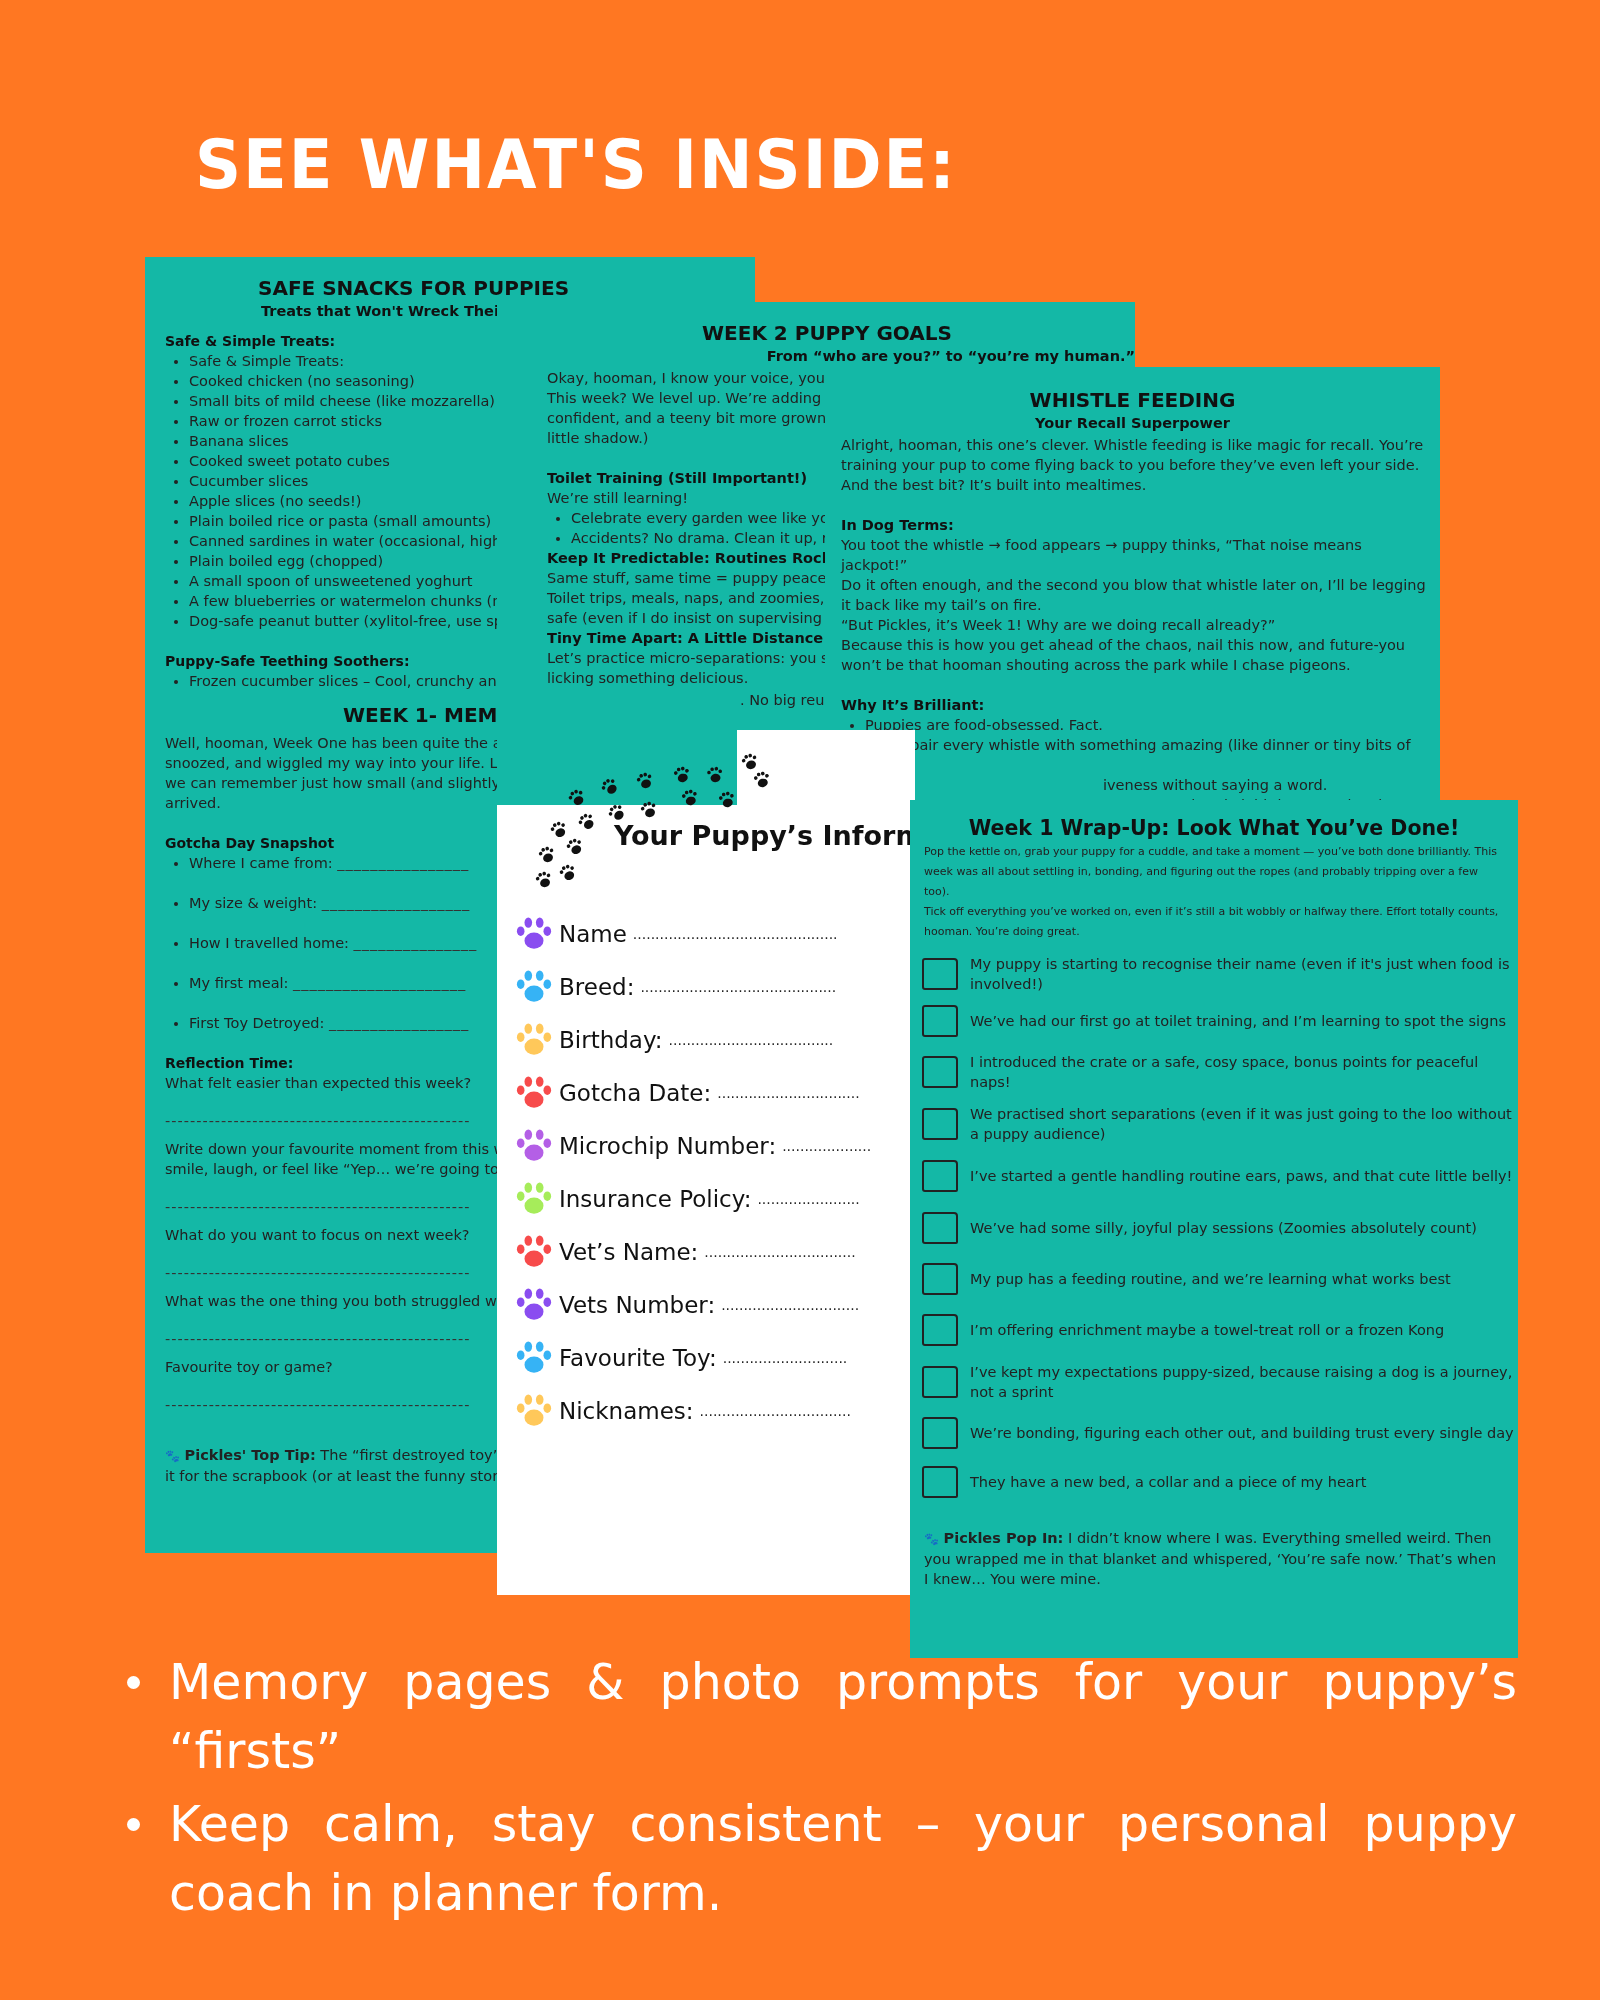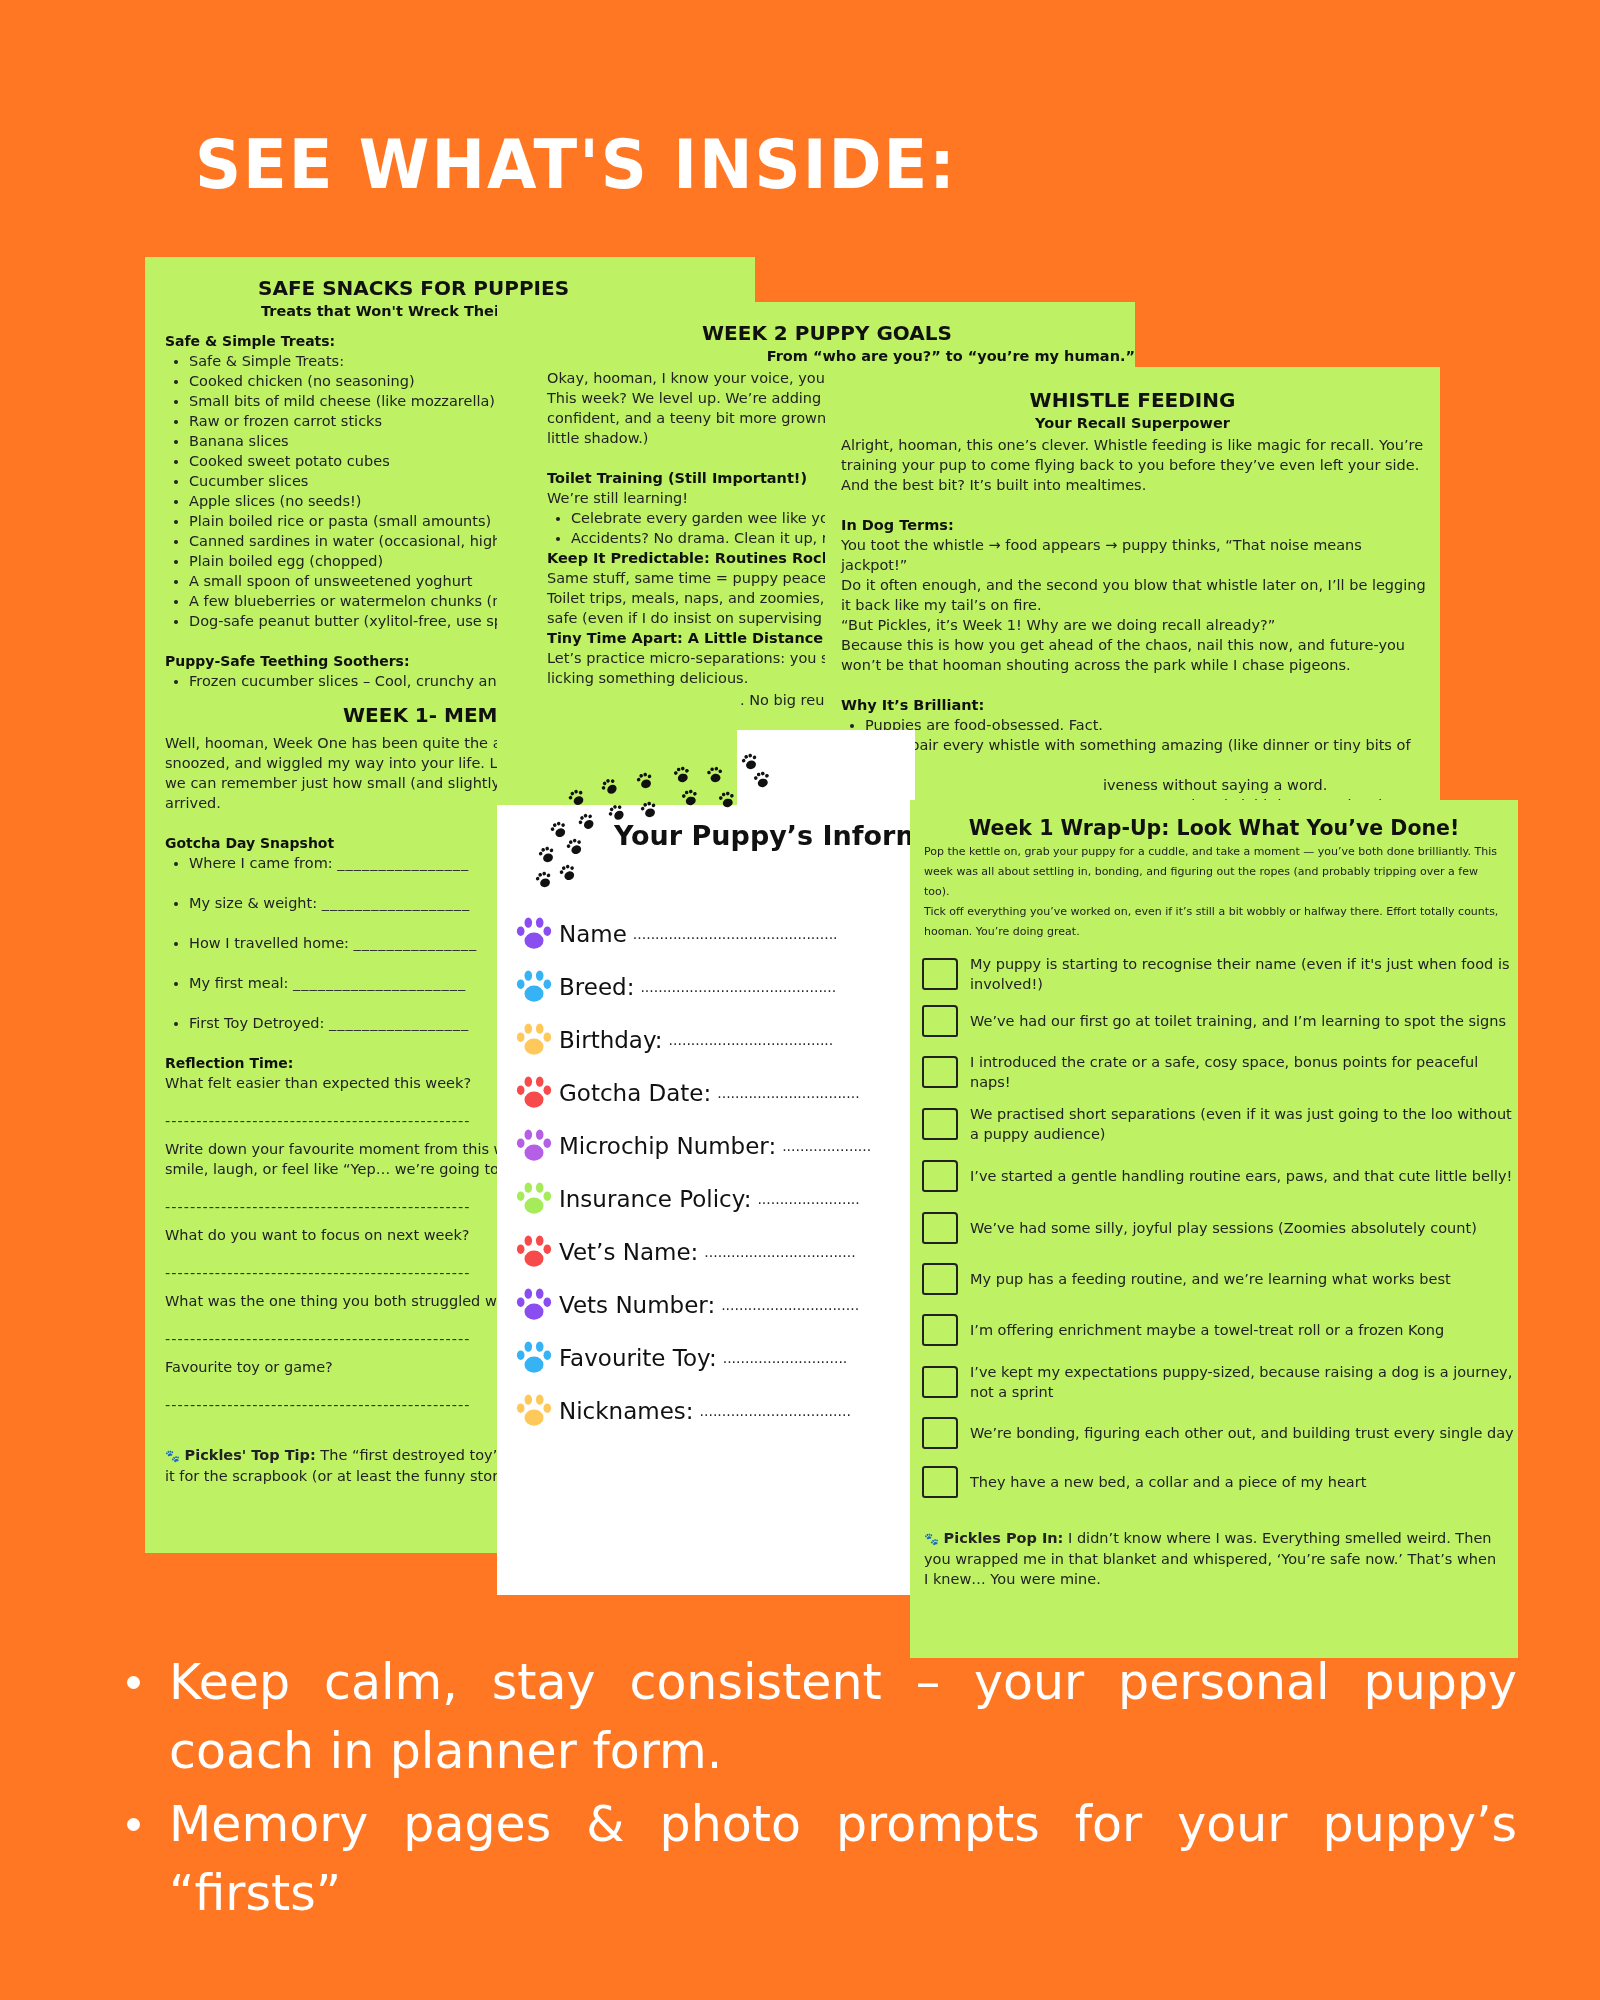--- a/index.html
+++ b/index.html
@@ -9,21 +9,21 @@
     font-family:"Liberation Sans", sans-serif;
     color:#111;
   }
   .headline {
     position:absolute; left:195px; top:128px;
     font-family:"DejaVu Sans", sans-serif; font-weight:900;
     font-size:64px; letter-spacing:2px; color:#fff; text-transform:uppercase;
     transform:scaleY(1.05);
   }
   .page {
-    position:absolute; background:#bef264; overflow:hidden;
+    position:absolute; background:#14b8a6; overflow:hidden;
     font-family:"DejaVu Sans", sans-serif; font-size:14.5px; line-height:20px; color:#222;
   }
   .page h1 { margin:0; text-align:center; font-weight:700; color:#111; }
   .page h2 { margin:0; text-align:center; font-weight:700; color:#111; }
   .page .sec { font-weight:700; color:#111; }
   .page ul { margin:0; padding-left:24px; }
   .page li { margin:0; }
   .page p { margin:0; }
 
   
@@ -417,15 +417,15 @@
         <span class="ctext">They have a new bed, a collar and a piece of my heart</span>
       </div>
   </div>
   <div class="pop">
     <span style="color:#8b3a2a;font-size:12px;">🐾</span>
     <b>Pickles Pop In:</b><span> I didn’t know where I was. Everything smelled weird. Then you wrapped me in that blanket and whispered, ‘You’re safe now.’ That’s when I knew… You were mine.</span>
   </div>
 </div>
 
 <ul class="bullets">
+  <li>Memory pages &amp; photo prompts for your puppy’s “firsts”</li>
   <li>Keep calm, stay consistent – your personal puppy coach in planner form.</li>
-  <li>Memory pages &amp; photo prompts for your puppy’s “firsts”</li>
 </ul>
 
 </body></html>

